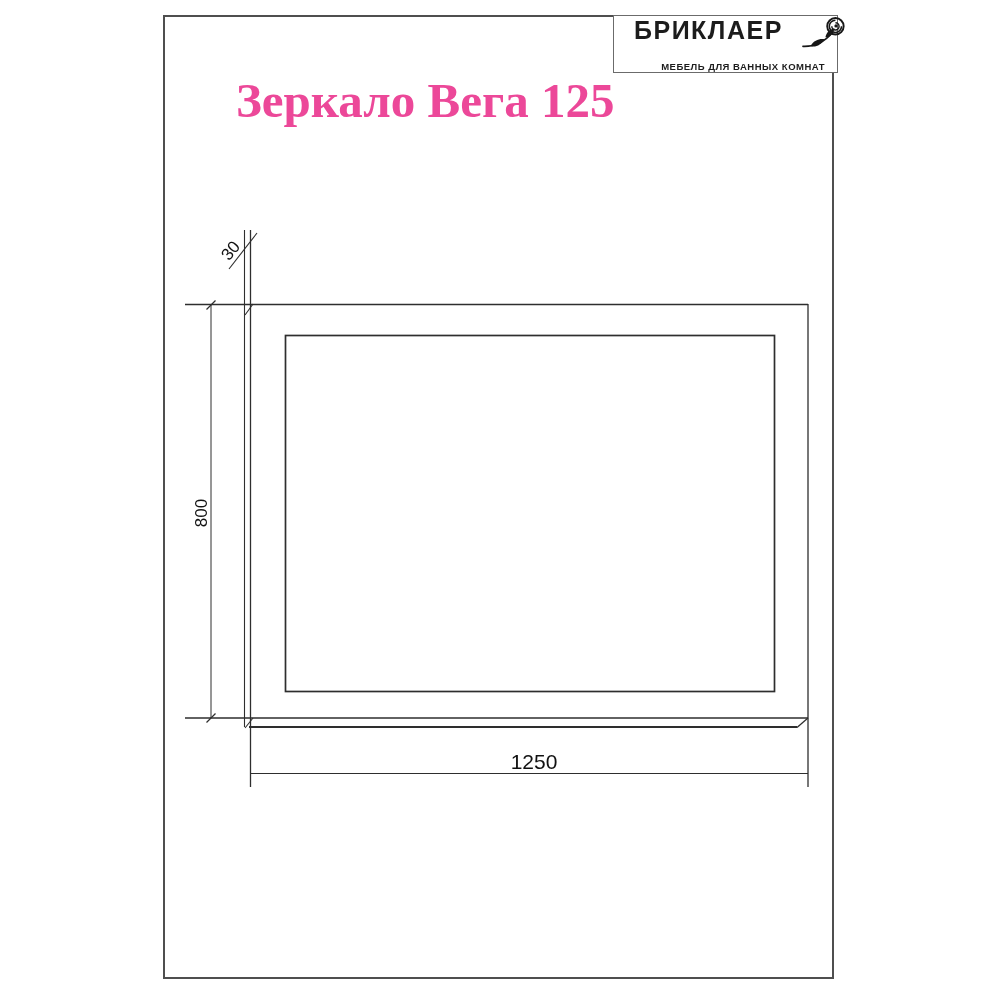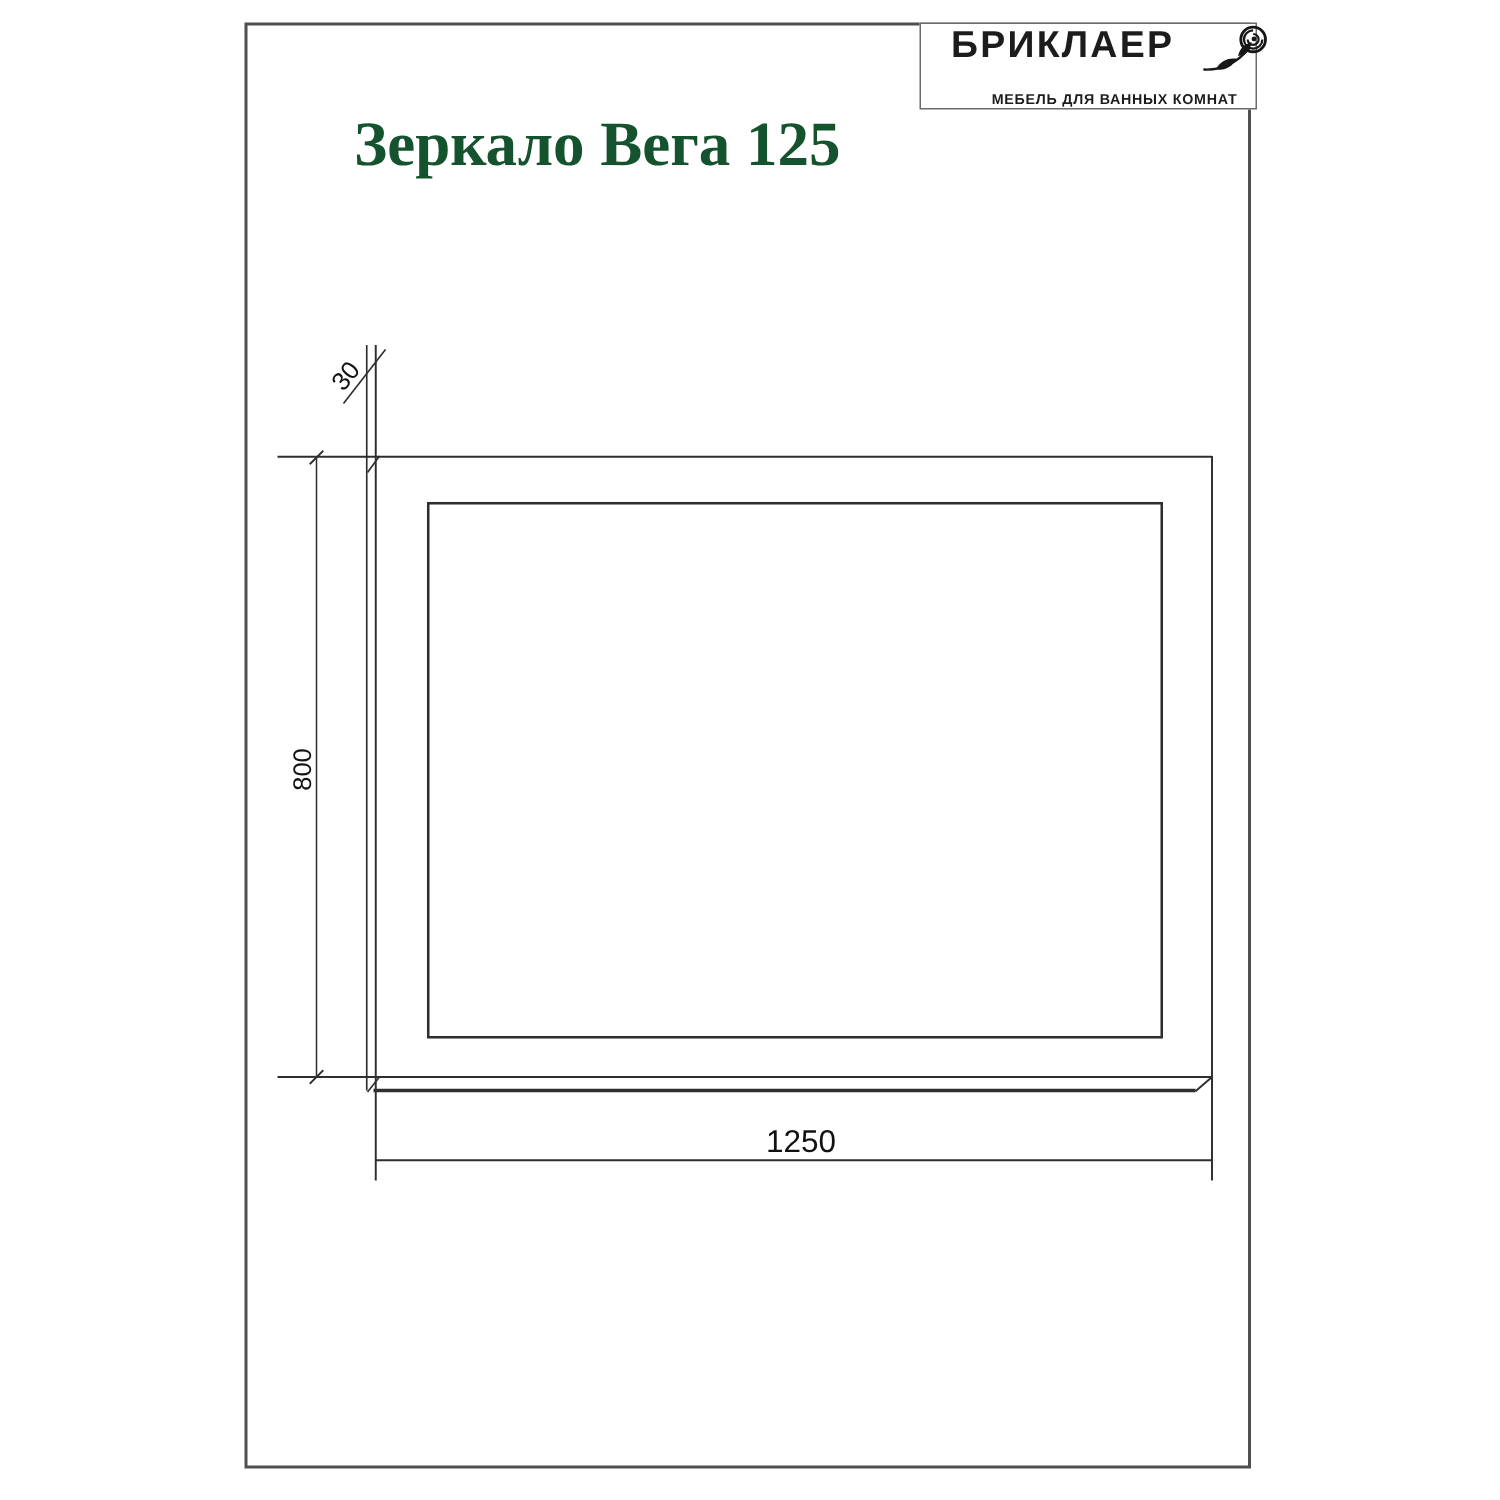--- a/index.html
+++ b/index.html
@@ -70,22 +70,22 @@
     flex: 0 0 auto;
     margin-bottom: -6px;
   }
   
   .page-title {
     position: absolute;
     left: 236px;
     top: 74px;
     font-family: "Liberation Serif", serif;
     font-weight: bold;
-    font-size: 42px;
-    color: #14532d;
+    font-size: 49px;
+    color: #ec4899;
     white-space: nowrap;
     line-height: 1.1;
   }
   
   .drawing-svg {
     position: absolute;
     left: 0;
     top: 0;
     width: 1000px;
     height: 1000px;

